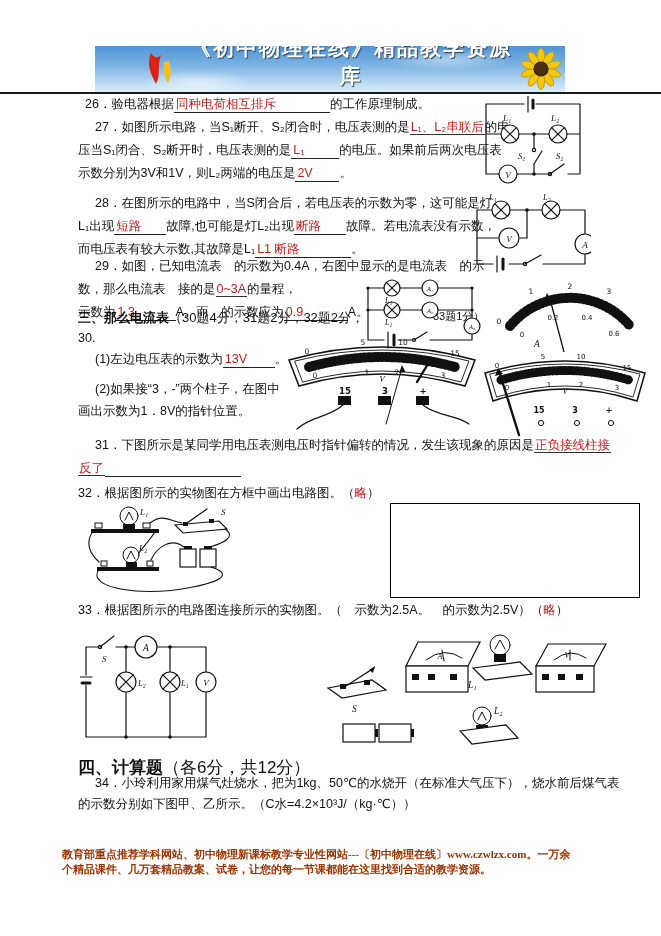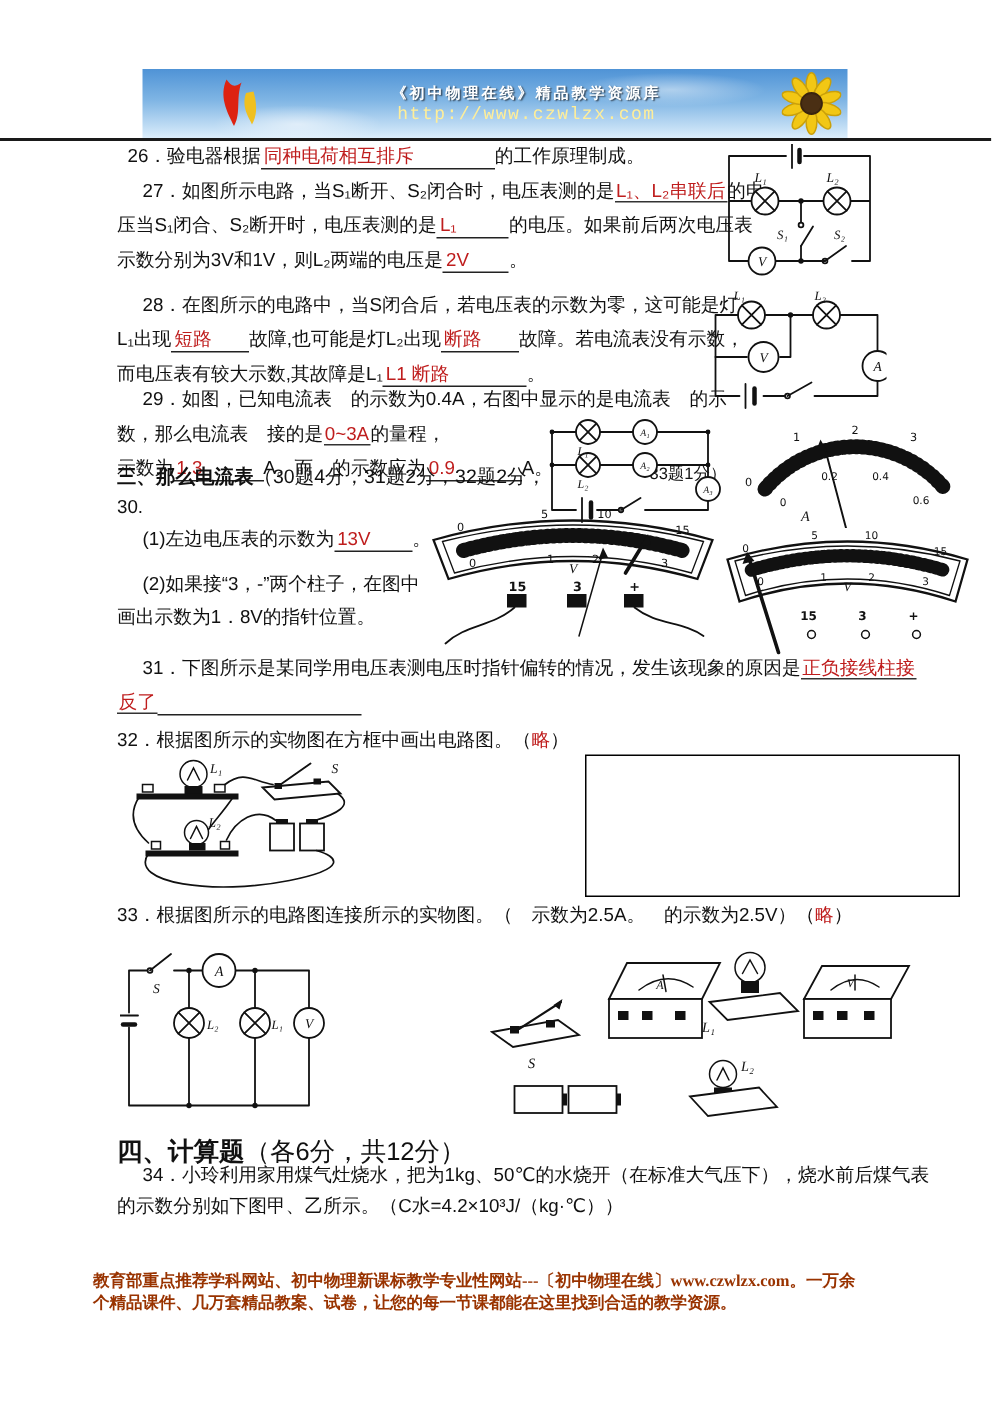--- a/index.html
+++ b/index.html
@@ -11,21 +11,21 @@
   .ansu{color:#bf1d1d;border-bottom:1px solid #333;padding:0 1px;}
   .blank{display:inline-block;border-bottom:1px solid #222;text-align:left;color:#bf1d1d;
          vertical-align:bottom;padding:0 2px;line-height:1.1;}
   .banner{position:absolute;left:95px;top:46px;width:470px;height:46px;display:flex;align-items:center;
           background:
             radial-gradient(ellipse 80px 18px at 22% 80%, rgba(255,255,255,.55), rgba(255,255,255,0) 70%),
             radial-gradient(ellipse 90px 16px at 75% 30%, rgba(255,255,255,.45), rgba(255,255,255,0) 70%),
             linear-gradient(180deg,#4f93d6 0%,#7fb5e4 45%,#dceefb 100%);
           overflow:hidden;}
   .banner-text{flex:1;text-align:center;}
-  .banner-title{color:#fff;font-weight:bold;font-size:10px;letter-spacing:2px;text-shadow:1px 1px 1px #345;}
+  .banner-title{color:#fff;font-weight:bold;font-size:21px;letter-spacing:2px;text-shadow:1px 1px 1px #345;}
   .banner-url{color:#ffee99;font-size:12px;letter-spacing:1px;font-family:"Liberation Mono",monospace;}
   .rule{position:absolute;left:0;top:92px;width:661px;height:2px;background:#1a1a1a;}
   .figbox{position:absolute;border:1.2px solid #000;background:#fff;}
   .fig{position:absolute;}
   svg path,svg line,svg circle,svg rect,svg polygon{stroke:#111;fill:none;stroke-width:1.2;stroke-linecap:round;}
   svg text{fill:#111;stroke:none;font-family:"Liberation Serif","DejaVu Serif",serif;}
   .it{font-style:italic;}
   .num{font-family:"DejaVu Sans",sans-serif;}
   .tc{text-anchor:middle;}
   .fw{fill:#fff;}

